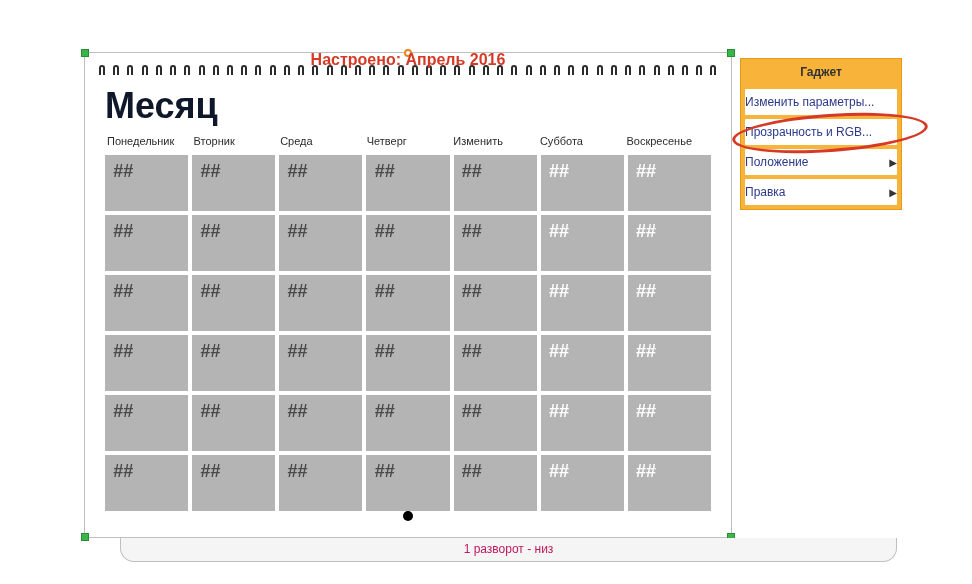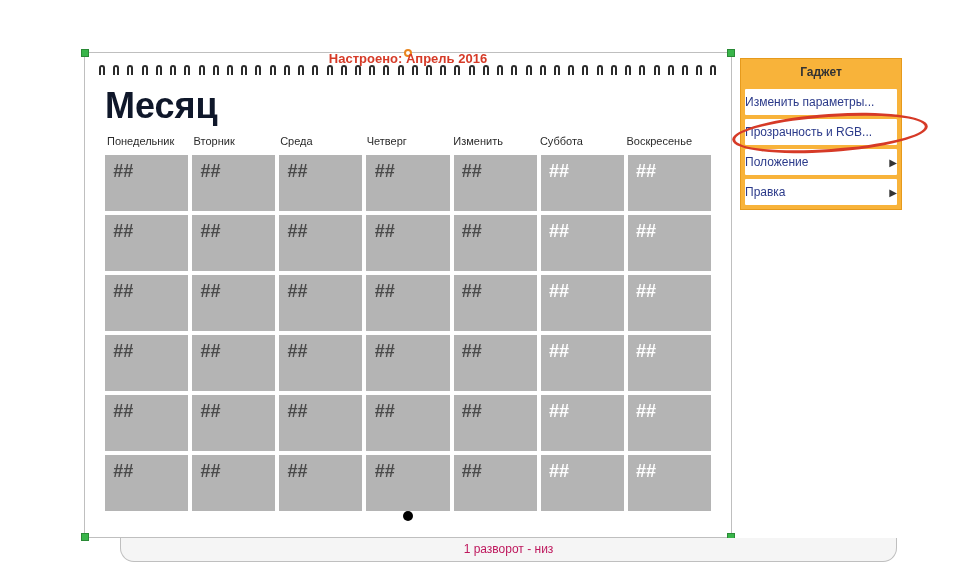--- a/index.html
+++ b/index.html
@@ -49,21 +49,21 @@
     border: 2px solid #e98620;
     box-sizing: border-box;
   }
 
   .top-label {
     position: absolute;
     top: -2px;
     left: 50%;
     transform: translateX(-50%);
     color: #d63a27;
-    font-size: 13px;
+    font-size: 16px;
     font-weight: bold;
     white-space: nowrap;
     z-index: 3;
   }
 
   
   .spiral {
     position: absolute;
     top: 12px;
     left: 10px;

